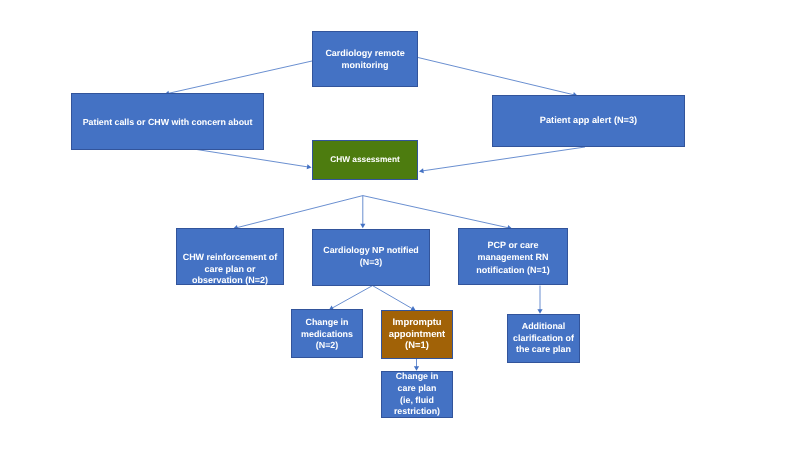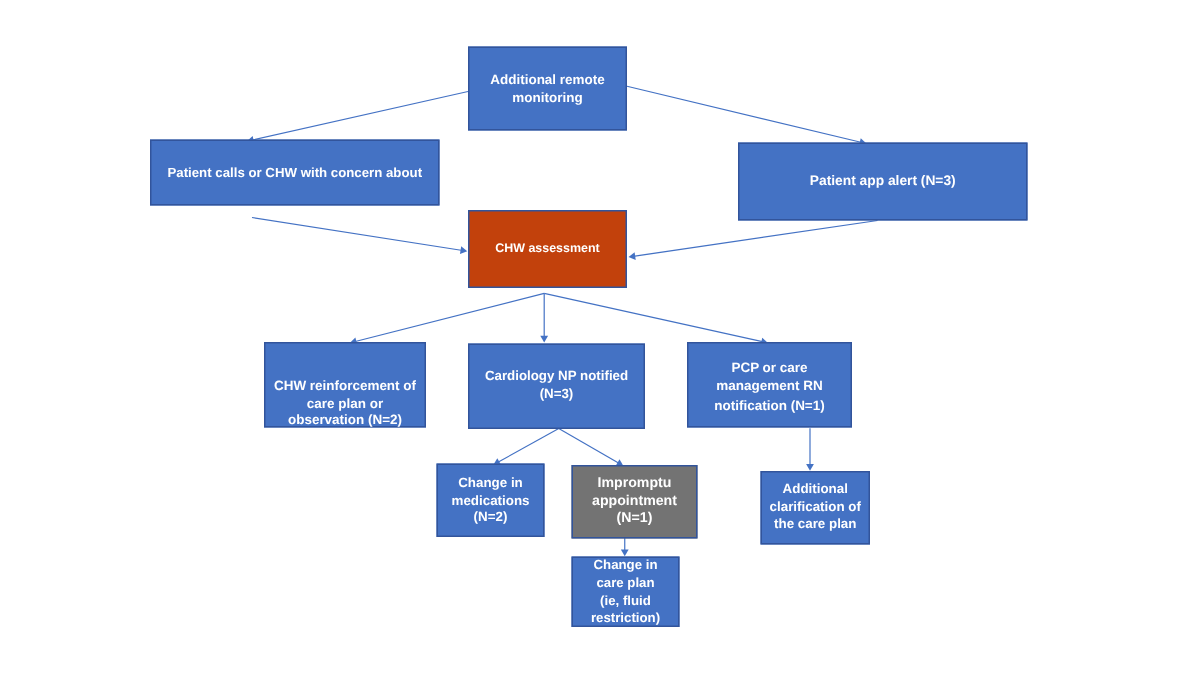--- a/index.html
+++ b/index.html
@@ -83,35 +83,35 @@
         <line x1="540" y1="285.5" x2="540" y2="310.7" stroke="#4472C4" stroke-width="0.8"></line>
         <polygon points="537.4,309.3 540,313.8 542.6,309.3" fill="#4472C4"></polygon>
       </g>
       <g>
         <line x1="416.5" y1="358.6" x2="416.5" y2="367.7" stroke="#4472C4" stroke-width="0.8"></line>
         <polygon points="413.9,366.3 416.5,370.8 419.1,366.3" fill="#4472C4"></polygon>
       </g>
     </svg>
 <div class="node" style="left: 312px; top: 31px; width: 106px; height: 56px; font-size: 8.97px; line-height: 11.8px; background: rgb(68, 114, 196); border: 0.55px solid rgb(50, 84, 155); color: rgb(255, 255, 255);">
       <div class="lbl" style="transform: translateY(0.8px);">
-        <span class="ln">Additional remote</span>
+        <span class="ln">Cardiology remote</span>
         <span class="ln">monitoring</span>
       </div>
     </div>
-    <div class="node" style="left: 71px; top: 93px; width: 193px; height: 44px; font-size: 8.84px; line-height: 11.5px; background: rgb(68, 114, 196); border: 0.55px solid rgb(50, 84, 155); color: rgb(255, 255, 255); margin-left: 29px;">
+    <div class="node" style="left: 71px; top: 93px; width: 193px; height: 57px; font-size: 8.84px; line-height: 11.5px; background: rgb(68, 114, 196); border: 0.55px solid rgb(50, 84, 155); color: rgb(255, 255, 255);">
       <div class="lbl" style="transform: translateY(1.2px);">
         <span class="ln">Patient calls or CHW with concern about</span>
       </div>
     </div>
     <div class="node" style="left: 492px; top: 95px; width: 193px; height: 52px; font-size: 9.2px; line-height: 11.6px; background: rgb(68, 114, 196); border: 0.55px solid rgb(50, 84, 155); color: rgb(255, 255, 255);">
       <div class="lbl" style="transform: translateY(0.2px);">
         <span class="ln">Patient app alert (N=3)</span>
       </div>
     </div>
-    <div class="node" style="left: 312px; top: 140px; width: 106px; height: 52px; font-size: 8.31px; line-height: 11.8px; background: #c2410c; border: 0.55px solid rgb(50, 84, 155); color: rgb(255, 255, 255);">
+    <div class="node" style="left: 312px; top: 140px; width: 106px; height: 40px; font-size: 8.31px; line-height: 11.8px; background: #4d7c0f; border: 0.55px solid rgb(50, 84, 155); color: rgb(255, 255, 255);">
       <div class="lbl" style="transform: translateY(0.1px);">
         <span class="ln">CHW assessment</span>
       </div>
     </div>
     <div class="node" style="left: 176px; top: 228px; width: 108px; height: 57px; font-size: 8.98px; line-height: 11.7px; background: rgb(68, 114, 196); border: 0.55px solid rgb(50, 84, 155); color: rgb(255, 255, 255);">
       <div class="lbl" style="transform: translateY(0.9px); margin-top: 24px;">
         <span class="ln">CHW reinforcement of</span>
         <span class="ln">care plan or</span>
         <span class="ln">observation (N=2)</span>
       </div>
@@ -129,21 +129,21 @@
         <span class="ln">notification (N=1)</span>
       </div>
     </div>
     <div class="node" style="left: 291px; top: 309px; width: 72px; height: 49px; font-size: 8.91px; line-height: 11.8px; background: rgb(68, 114, 196); border: 0.55px solid rgb(50, 84, 155); color: rgb(255, 255, 255);">
       <div class="lbl" style="transform: translateY(0.5px);">
         <span class="ln">Change in</span>
         <span class="ln">medications</span>
         <span class="ln">(N=2)</span>
       </div>
     </div>
-    <div class="node" style="left: 381px; top: 310px; width: 84px; height: 49px; font-size: 9.43px; line-height: 11.6px; background: #737373; border: 0.55px solid rgb(50, 84, 155); color: rgb(255, 255, 255);">
+    <div class="node" style="left: 381px; top: 310px; width: 72px; height: 49px; font-size: 9.43px; line-height: 11.6px; background: #a16207; border: 0.55px solid rgb(50, 84, 155); color: rgb(255, 255, 255);">
       <div class="lbl" style="transform: translateY(-1.1px);">
         <span class="ln">Impromptu</span>
         <span class="ln">appointment</span>
         <span class="ln">(N=1)</span>
       </div>
     </div>
     <div class="node" style="left: 507px; top: 314px; width: 73px; height: 49px; font-size: 8.92px; line-height: 11.6px; background: rgb(68, 114, 196); border: 0.55px solid rgb(50, 84, 155); color: rgb(255, 255, 255);">
       <div class="lbl" style="transform: translateY(-0.1px);">
         <span class="ln">Additional</span>
         <span class="ln">clarification of</span>

